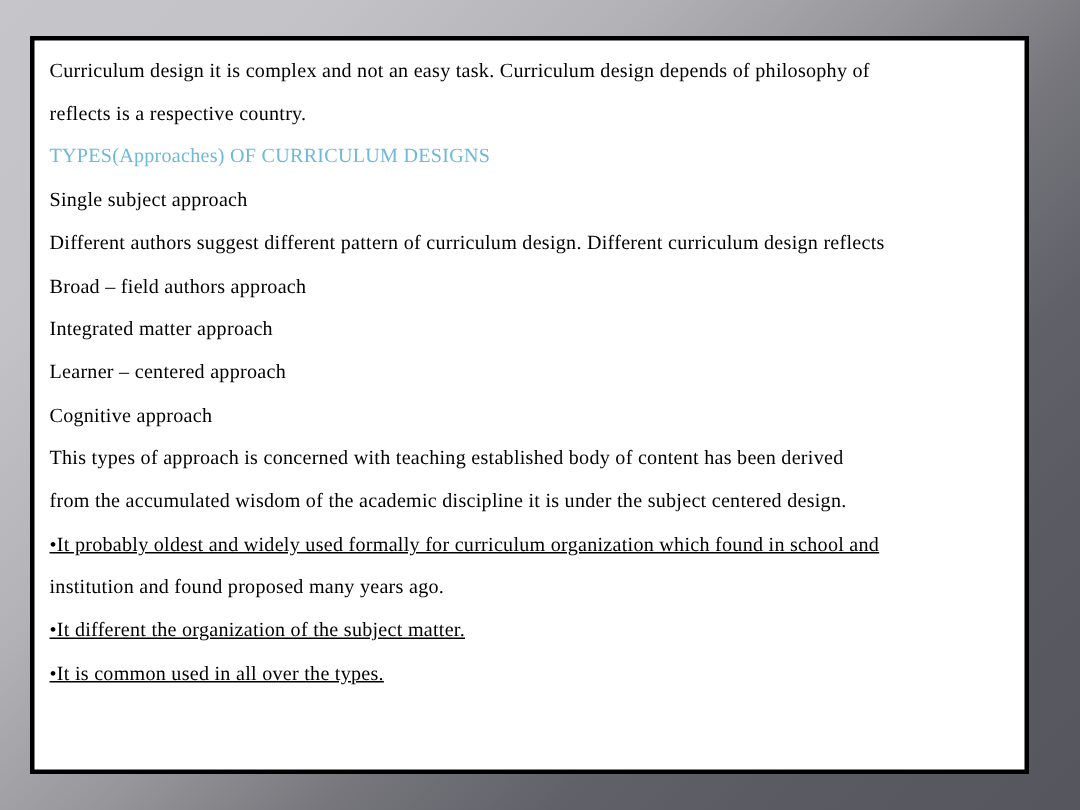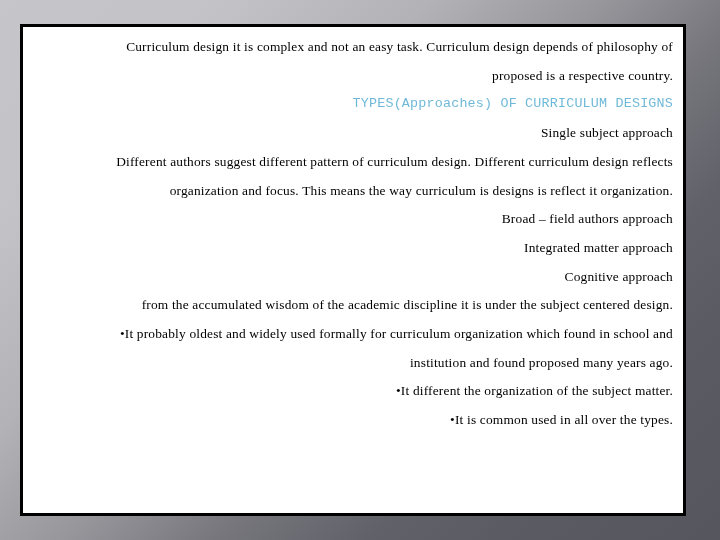--- a/index.html
+++ b/index.html
@@ -20,21 +20,20 @@
     background: linear-gradient(135deg,
                 #c6c6ca 0%,
                 #c3c3c7 18%,
                 #b3b3b7 34%,
                 #96969b 48%,
                 #76767c 60%,
                 #61616a 72%,
                 #5a5a62 84%,
                 #56565e 100%);
     box-sizing: border-box;
-    text-align: right;
   }
 
   #content-box {
     position: absolute;
     left: 20px;
     top: 24px;
     width: 666px;
     height: 492px;
     background: #ffffff;
     border: 3px solid #000000;
@@ -51,59 +50,60 @@
     font-size: 13.4px;
     line-height: 28.7px;
     color: #000000;
     white-space: nowrap;
     letter-spacing: 0.18px;
     font-family: "Liberation Serif", "DejaVu Serif", serif;
   }
 
   .accent-blue {
     color: #6fb9d8;
-    font-family: Liberation Mono, monospace;
   }
 
   .accent-red {
     color: #b34a48;
   }
 
   .bullet-line {
     text-indent: 0;
+    text-decoration: underline;
   }
 </style>
 </head>
 <body>
 
 <div id="slide">
 
   <div id="content-box">
     <div class="text-body">
 
       <div class="line">Curriculum design it is complex and not an easy task. Curriculum design depends of philosophy of</div>
 
-      <div class="line">proposed is a respective country.</div>
+      <div class="line">reflects is a respective country.</div>
 
       <div class="line accent-blue">TYPES(Approaches) OF CURRICULUM DESIGNS</div>
 
       <div class="line">Single subject approach</div>
 
       <div class="line">Different authors suggest different pattern of curriculum design. Different curriculum design reflects</div>
 
-      <div class="line">organization and focus. This means the way curriculum is designs is reflect it organization.</div>
 
       <div class="line">Broad – field authors approach</div>
 
       <div class="line">Integrated matter approach</div>
 
+      <div class="line">Learner – centered approach</div>
 
       <div class="line">Cognitive approach</div>
 
 
+      <div class="line">This types of approach is concerned with teaching established body of content has been derived</div>
 
       <div class="line">from the accumulated wisdom of the academic discipline it is under the subject centered design.</div>
 
       <div class="line bullet-line">•It probably oldest and widely used formally for curriculum organization which found in school and</div>
 
       <div class="line">institution and found proposed many years ago.</div>
 
       <div class="line bullet-line">•It different the organization of the subject matter.</div>
 
       <div class="line bullet-line">•It is common used in all over the types.</div>

